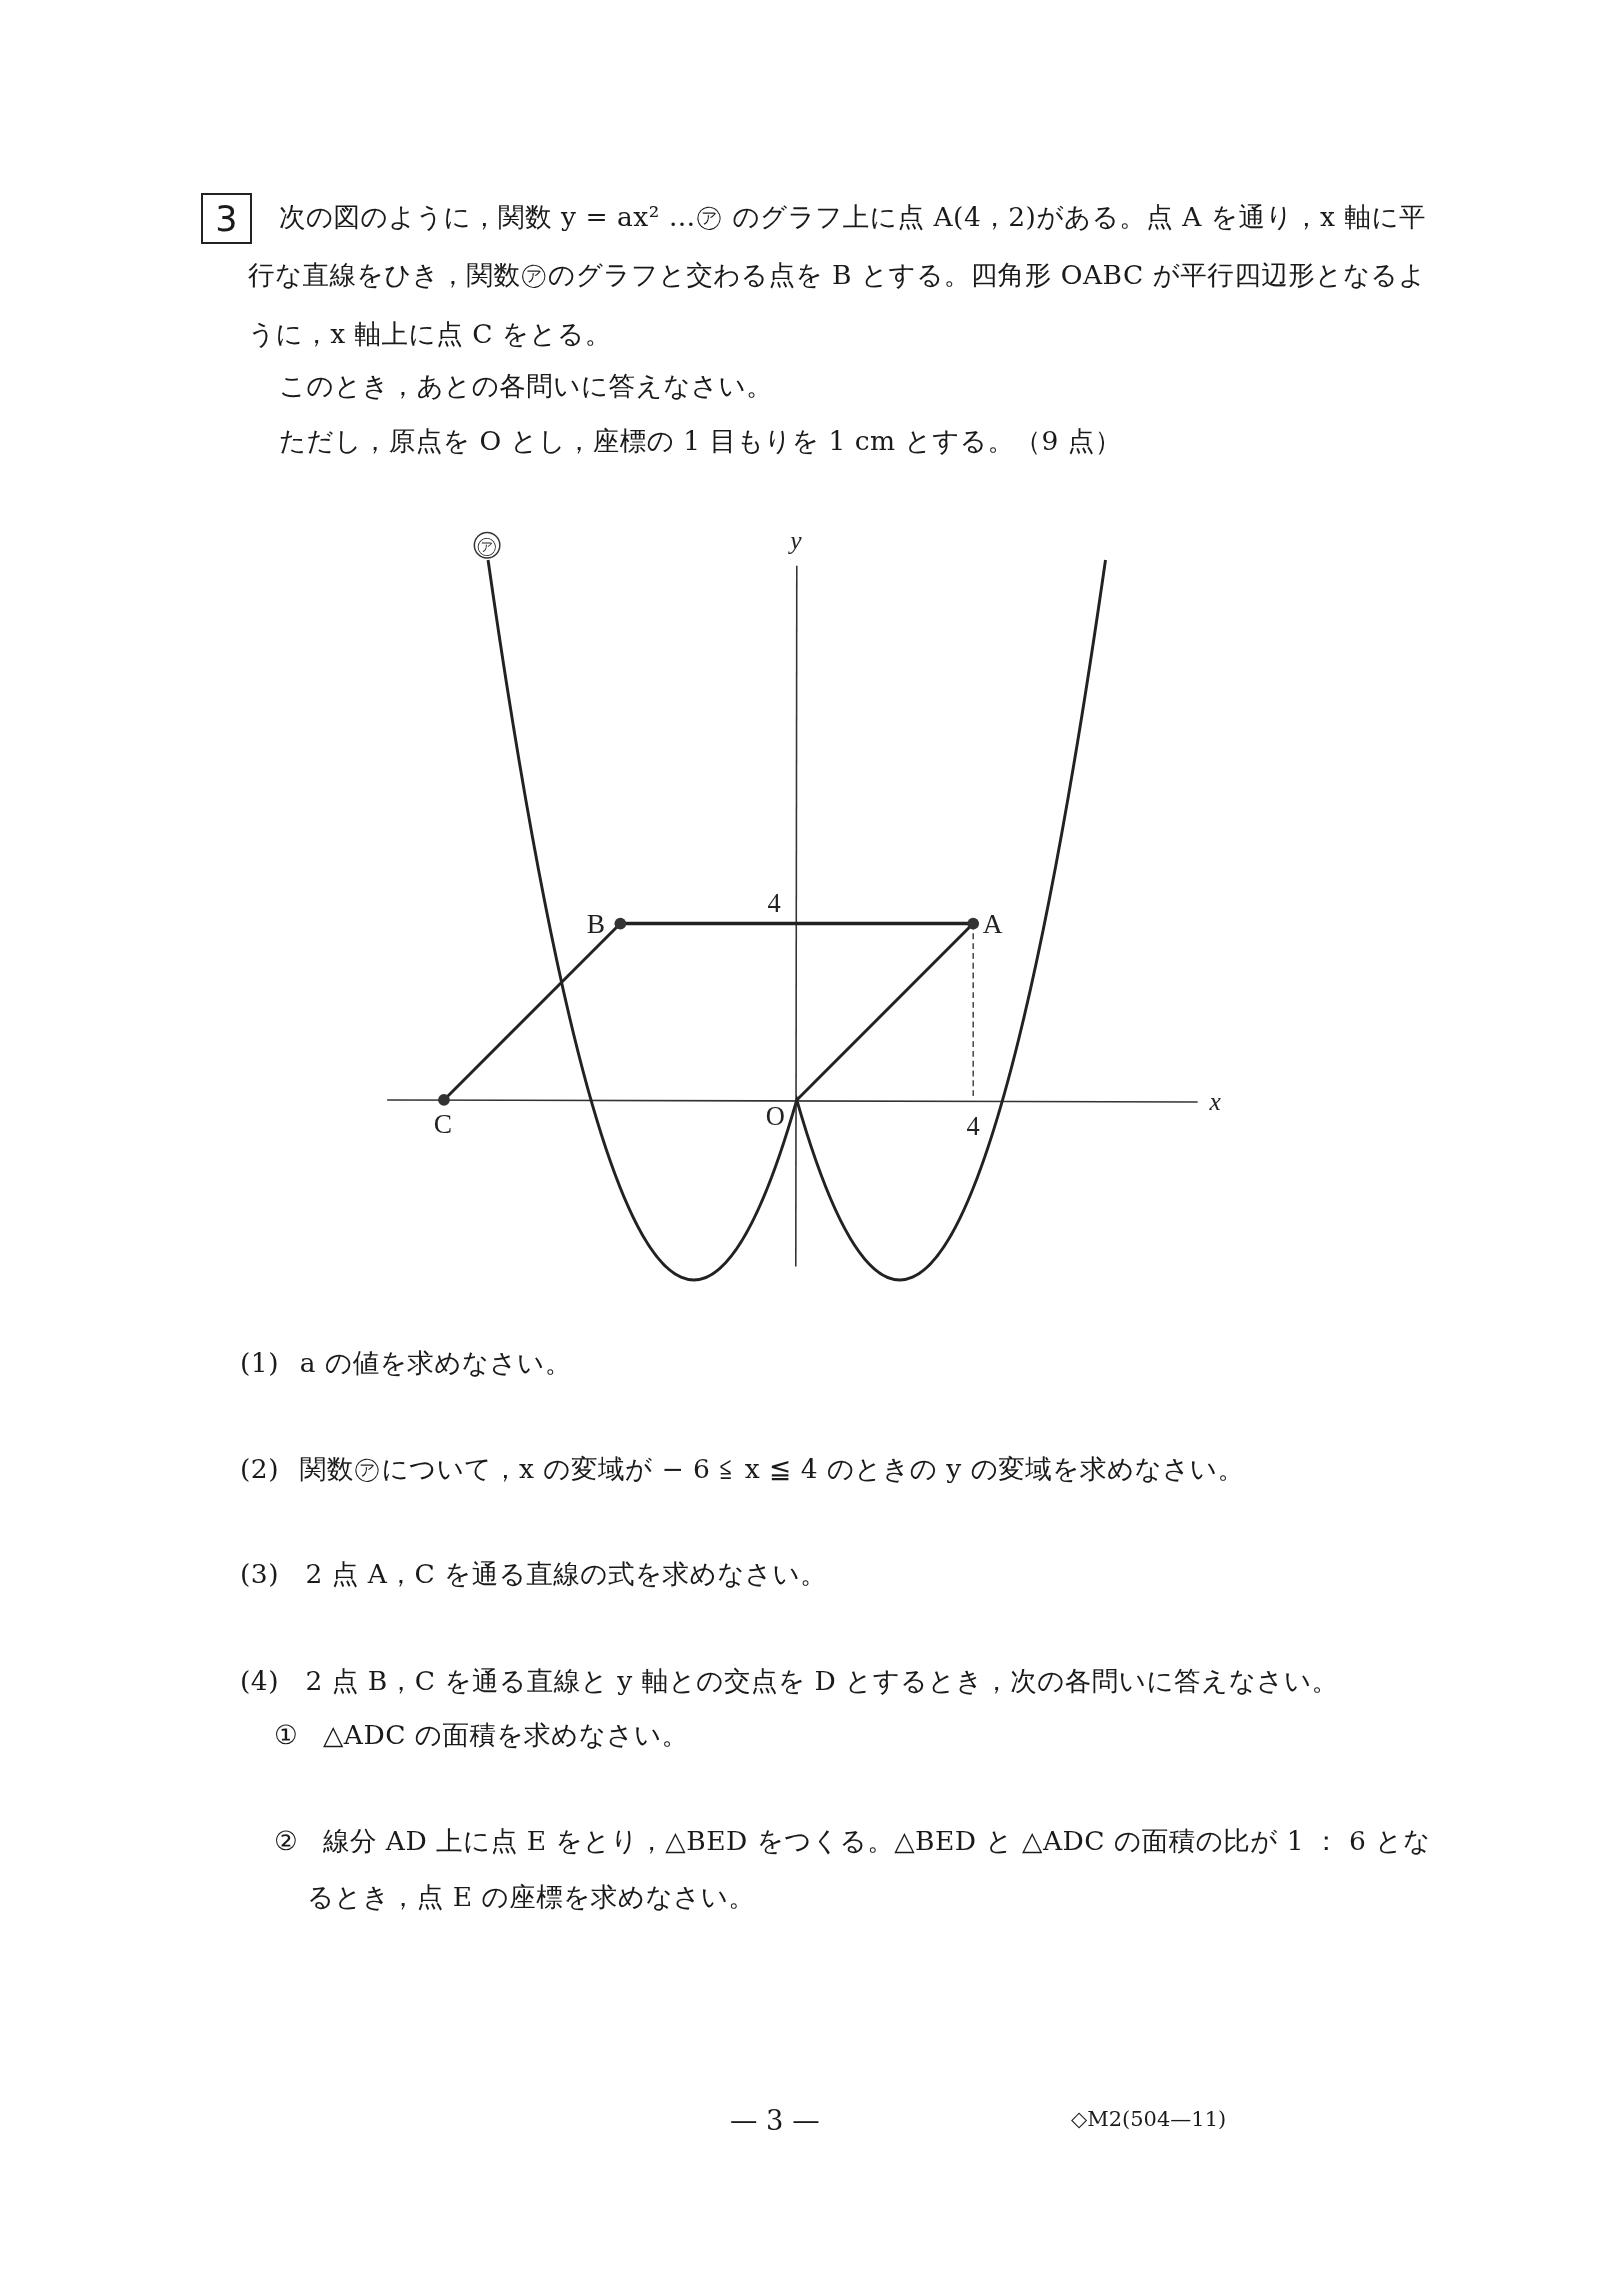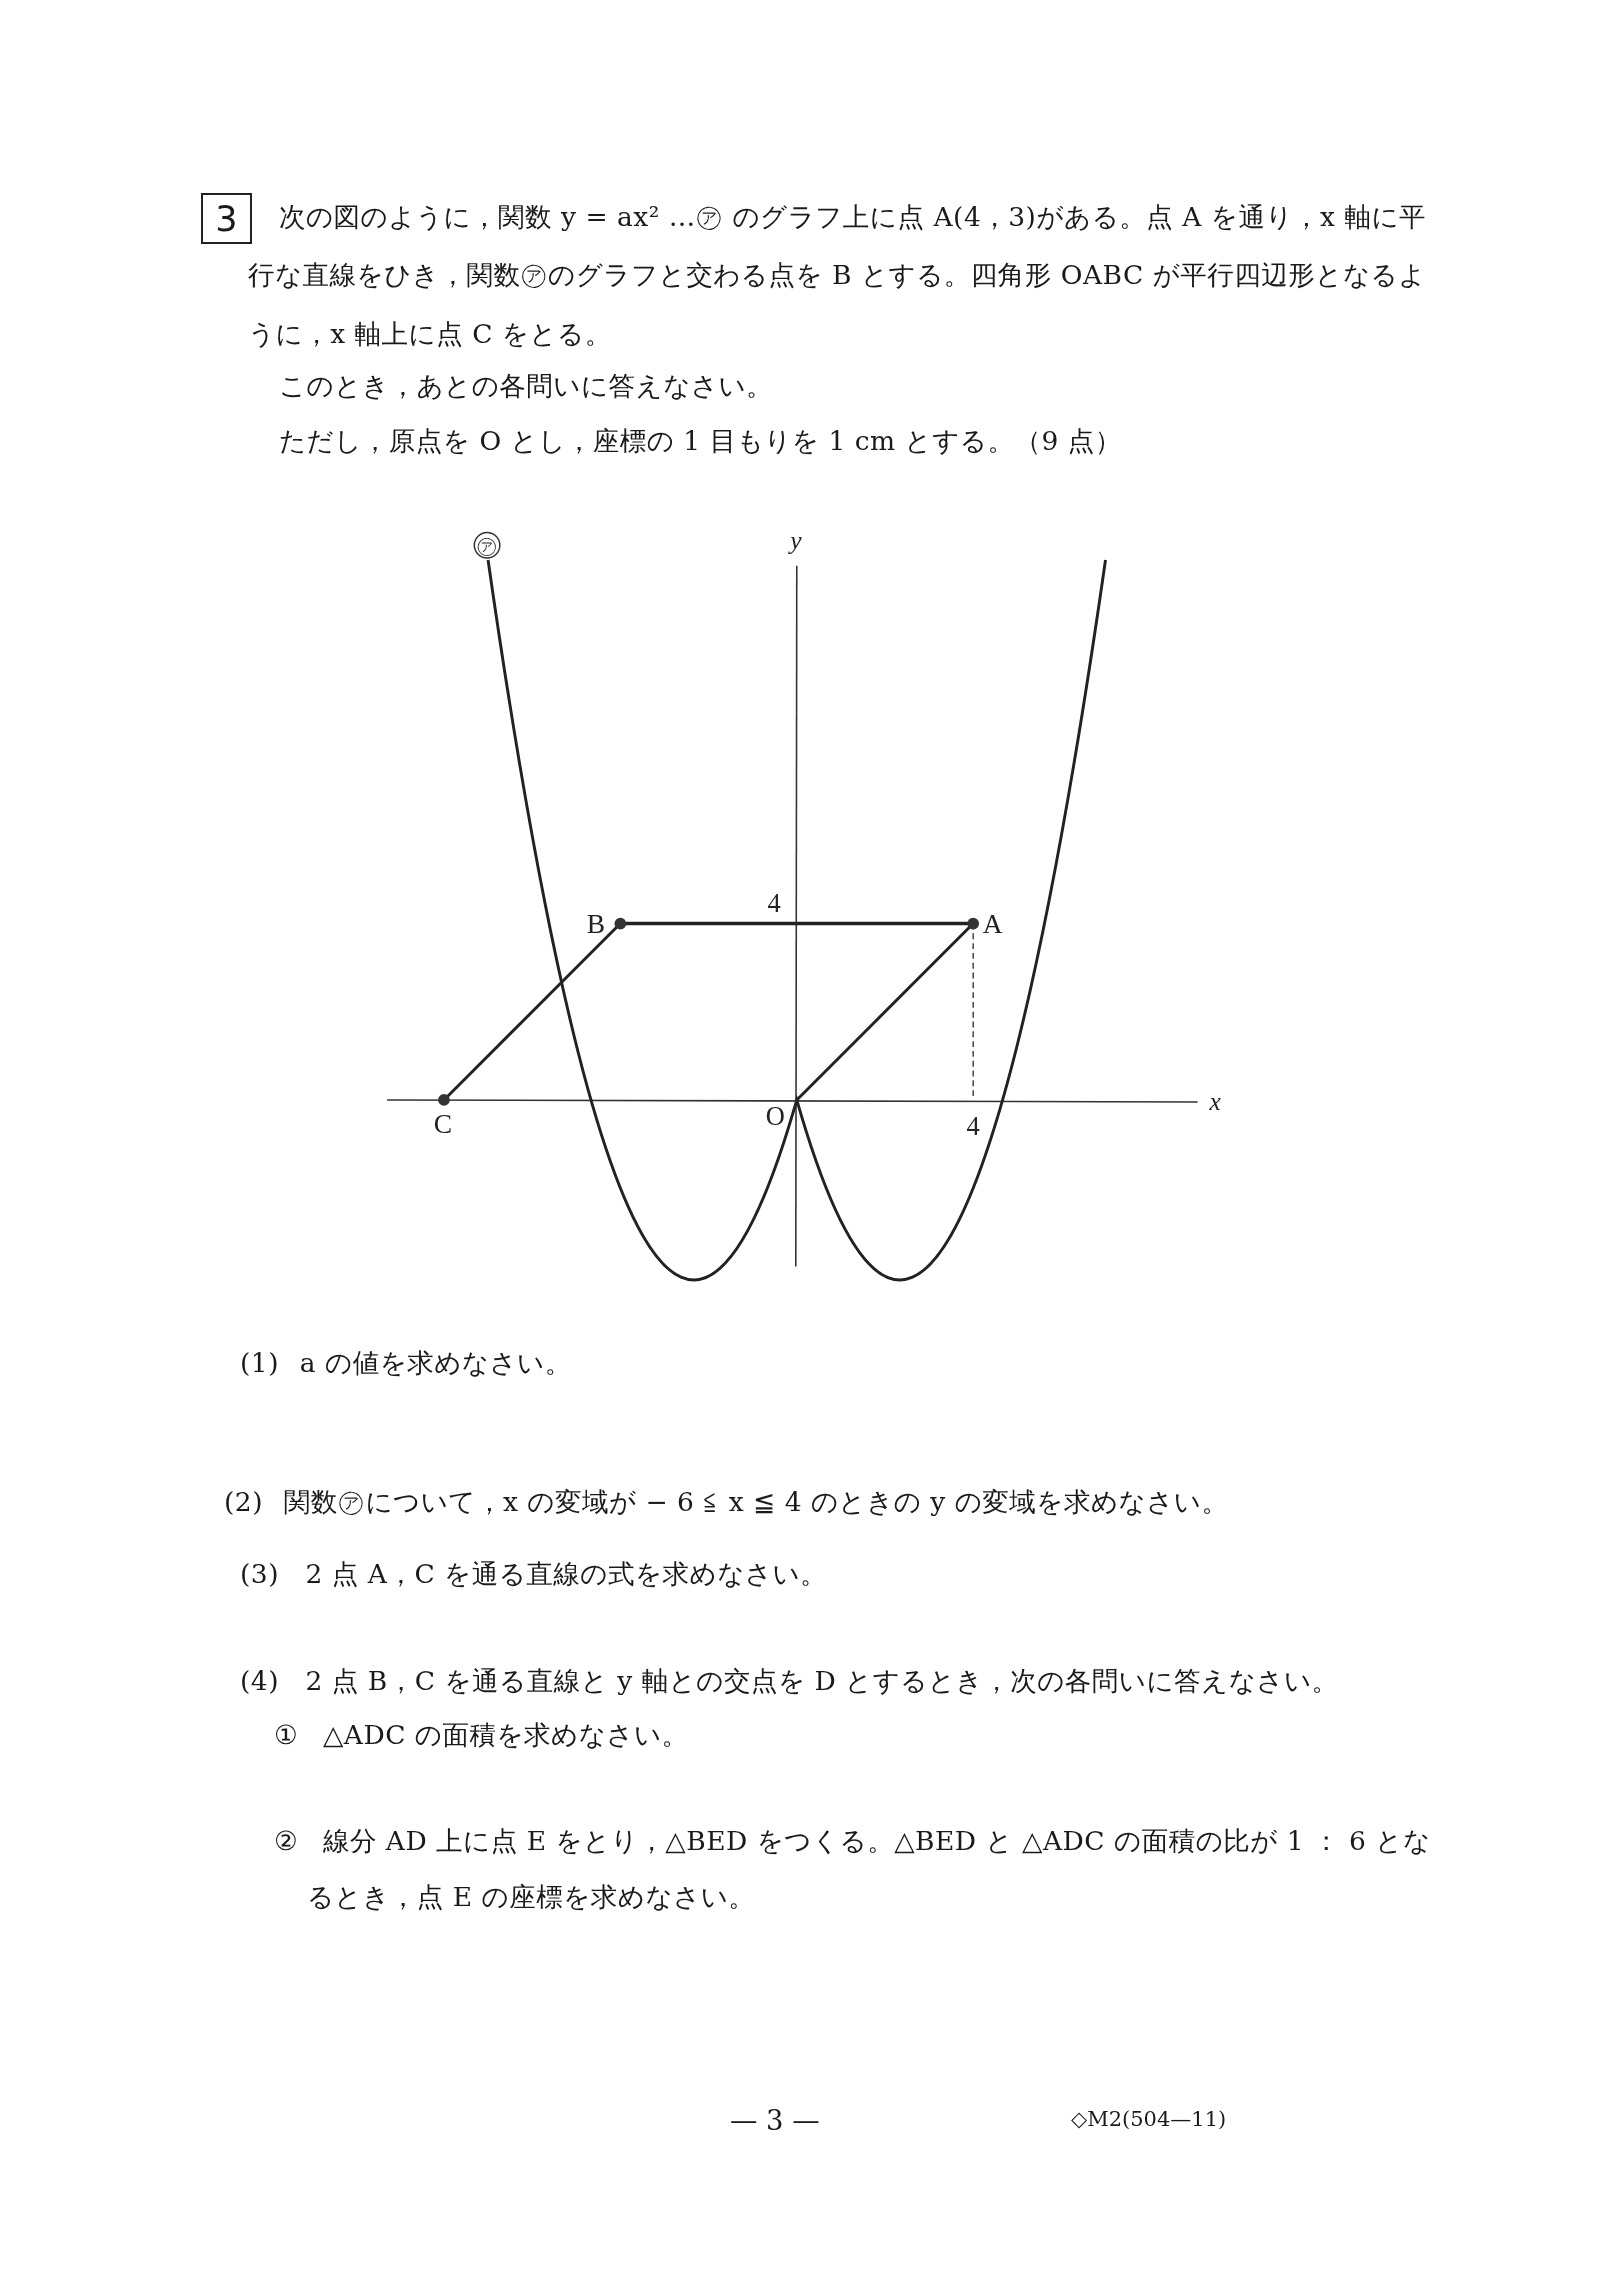--- a/index.html
+++ b/index.html
@@ -19,21 +19,21 @@
     .q-label { font-size: 26.5px; }
     svg text { font-family: "Liberation Serif", "DejaVu Serif", serif; }
     .footer-page { font-size: 27.4px; }
     .footer-code { font-size: 21px; }
   </style>
 </head>
 <body>
 
 <div class="num-box">3</div>
 
-<div class="abs line-text" style="left:279px; top:199px;">次の図のように，関数 y = ax² …㋐ のグラフ上に点 A(4，3)がある。点 A を通り，x 軸に平</div>
+<div class="abs line-text" style="left:279px; top:199px;">次の図のように，関数 y = ax² …㋐ のグラフ上に点 A(4，2)がある。点 A を通り，x 軸に平</div>
 <div class="abs line-text" style="left:248px; top:257px;">行な直線をひき，関数㋐のグラフと交わる点を B とする。四角形 OABC が平行四辺形となるよ</div>
 <div class="abs line-text" style="left:248px; top:316px;">うに，x 軸上に点 C をとる。</div>
 <div class="abs line-text" style="left:279px; top:368px;">このとき，あとの各問いに答えなさい。</div>
 <div class="abs line-text" style="left:279px; top:423px;">ただし，原点を O とし，座標の 1 目もりを 1 cm とする。（9 点）</div>
 
 <svg class="abs" style="left:0; top:0;" width="1621" height="2294" viewBox="0 0 1654 2340">
 
   <line x1="395" y1="1122" x2="1222" y2="1124" stroke="#333" stroke-width="1.6"></line>
   <line x1="813" y1="577" x2="812" y2="1292" stroke="#333" stroke-width="1.6"></line>
 
@@ -60,21 +60,21 @@
   <text x="791" y="1148" font-size="27" text-anchor="middle" fill="#222">O</text>
   <text x="608" y="952" font-size="28" text-anchor="middle" fill="#222">B</text>
   <text x="1013" y="952" font-size="28" text-anchor="middle" fill="#222">A</text>
   <text x="452" y="1156" font-size="28" text-anchor="middle" fill="#222">C</text>
 </svg>
 
 <div class="abs line-text" style="left:240px; top:1345px;">
   <span class="q-label">(1)</span>
   <span style="margin-left:11.8px;">a の値を求めなさい。</span>
 </div>
-<div class="abs line-text" style="left:224px; top:1451px;margin-top:33px;">
+<div class="abs line-text" style="left:240px; top:1451px;">
   <span class="q-label">(2)</span>
   <span style="margin-left:11.8px;">関数㋐について，x の変域が − 6 ≦ x ≦ 4 のときの y の変域を求めなさい。</span>
 </div>
 <div class="abs line-text" style="left:240px; top:1556px;">
   <span class="q-label">(3)</span>
   <span style="margin-left:17.6px;margin-top:8px;">2 点 A，C を通る直線の式を求めなさい。</span>
 </div>
 <div class="abs line-text" style="left:240px; top:1663px;">
   <span class="q-label">(4)</span>
   <span style="margin-left:17.6px;">2 点 B，C を通る直線と y 軸との交点を D とするとき，次の各問いに答えなさい。</span>

